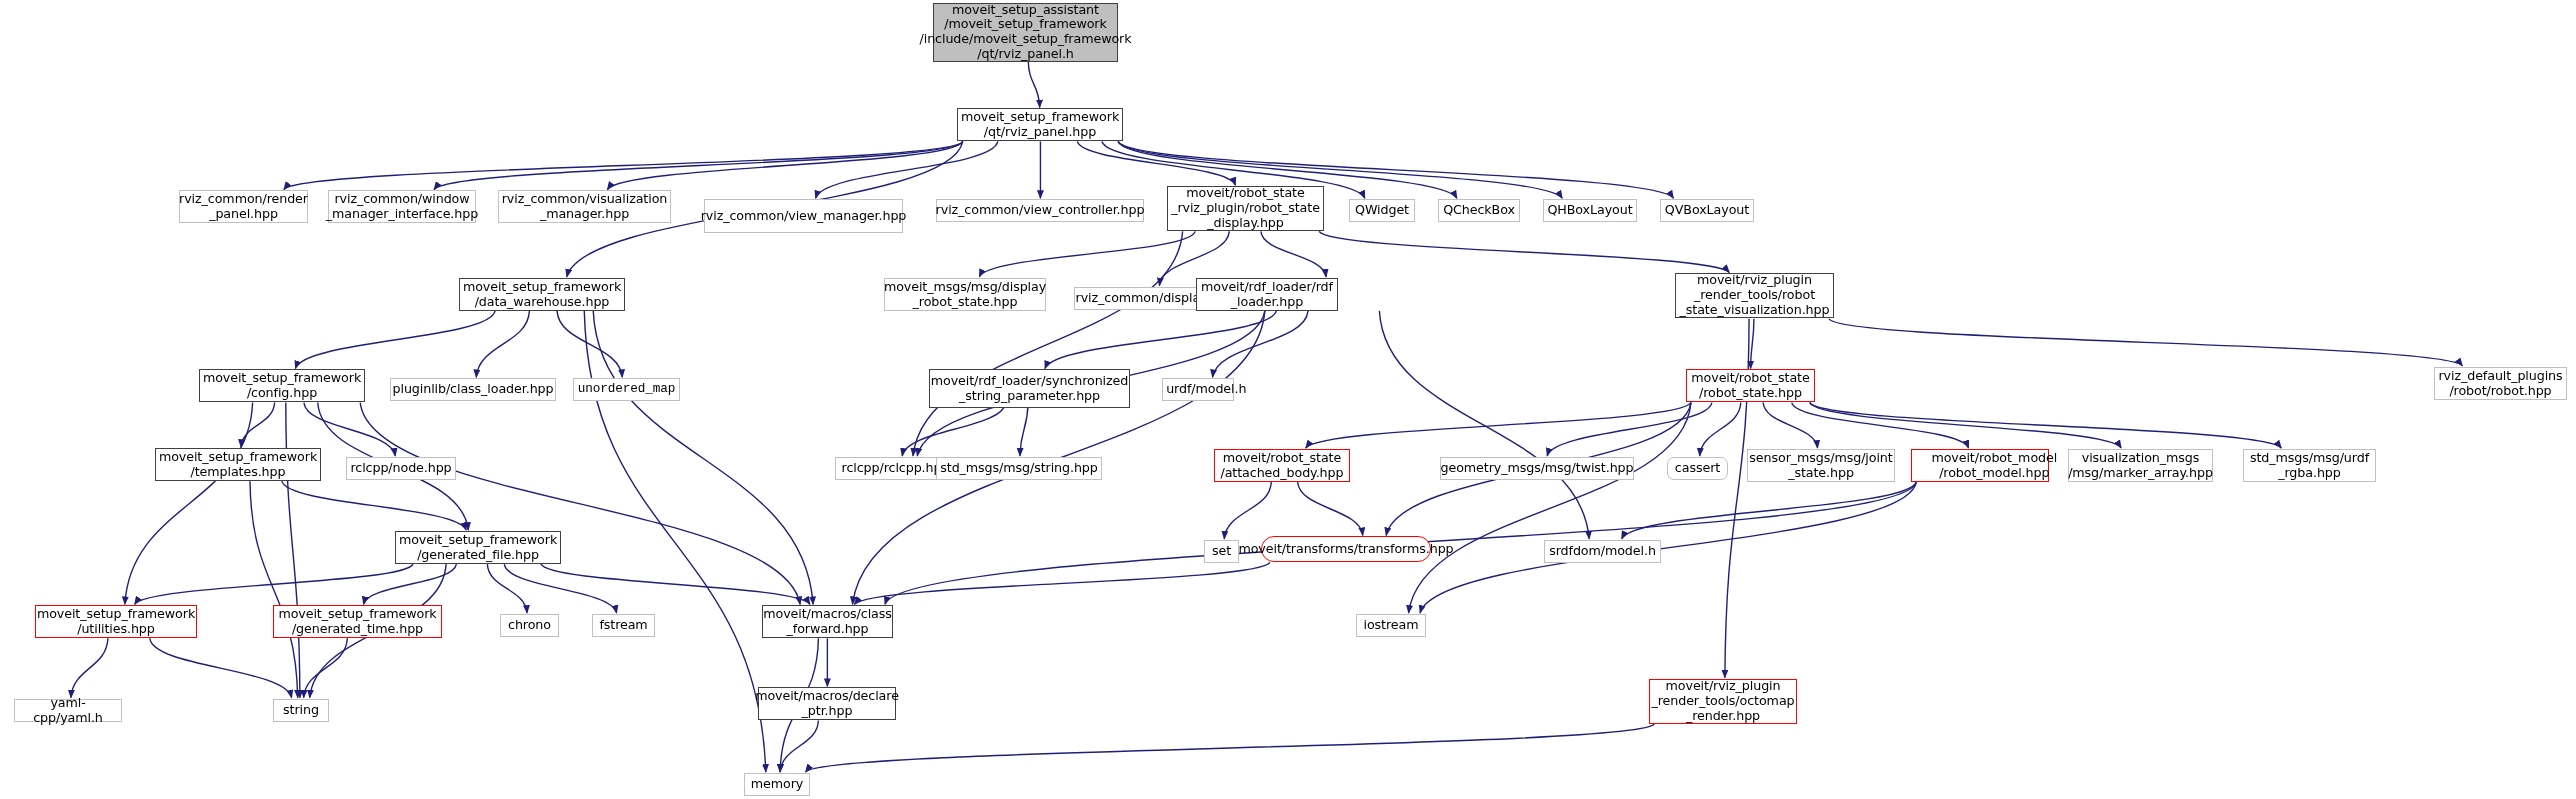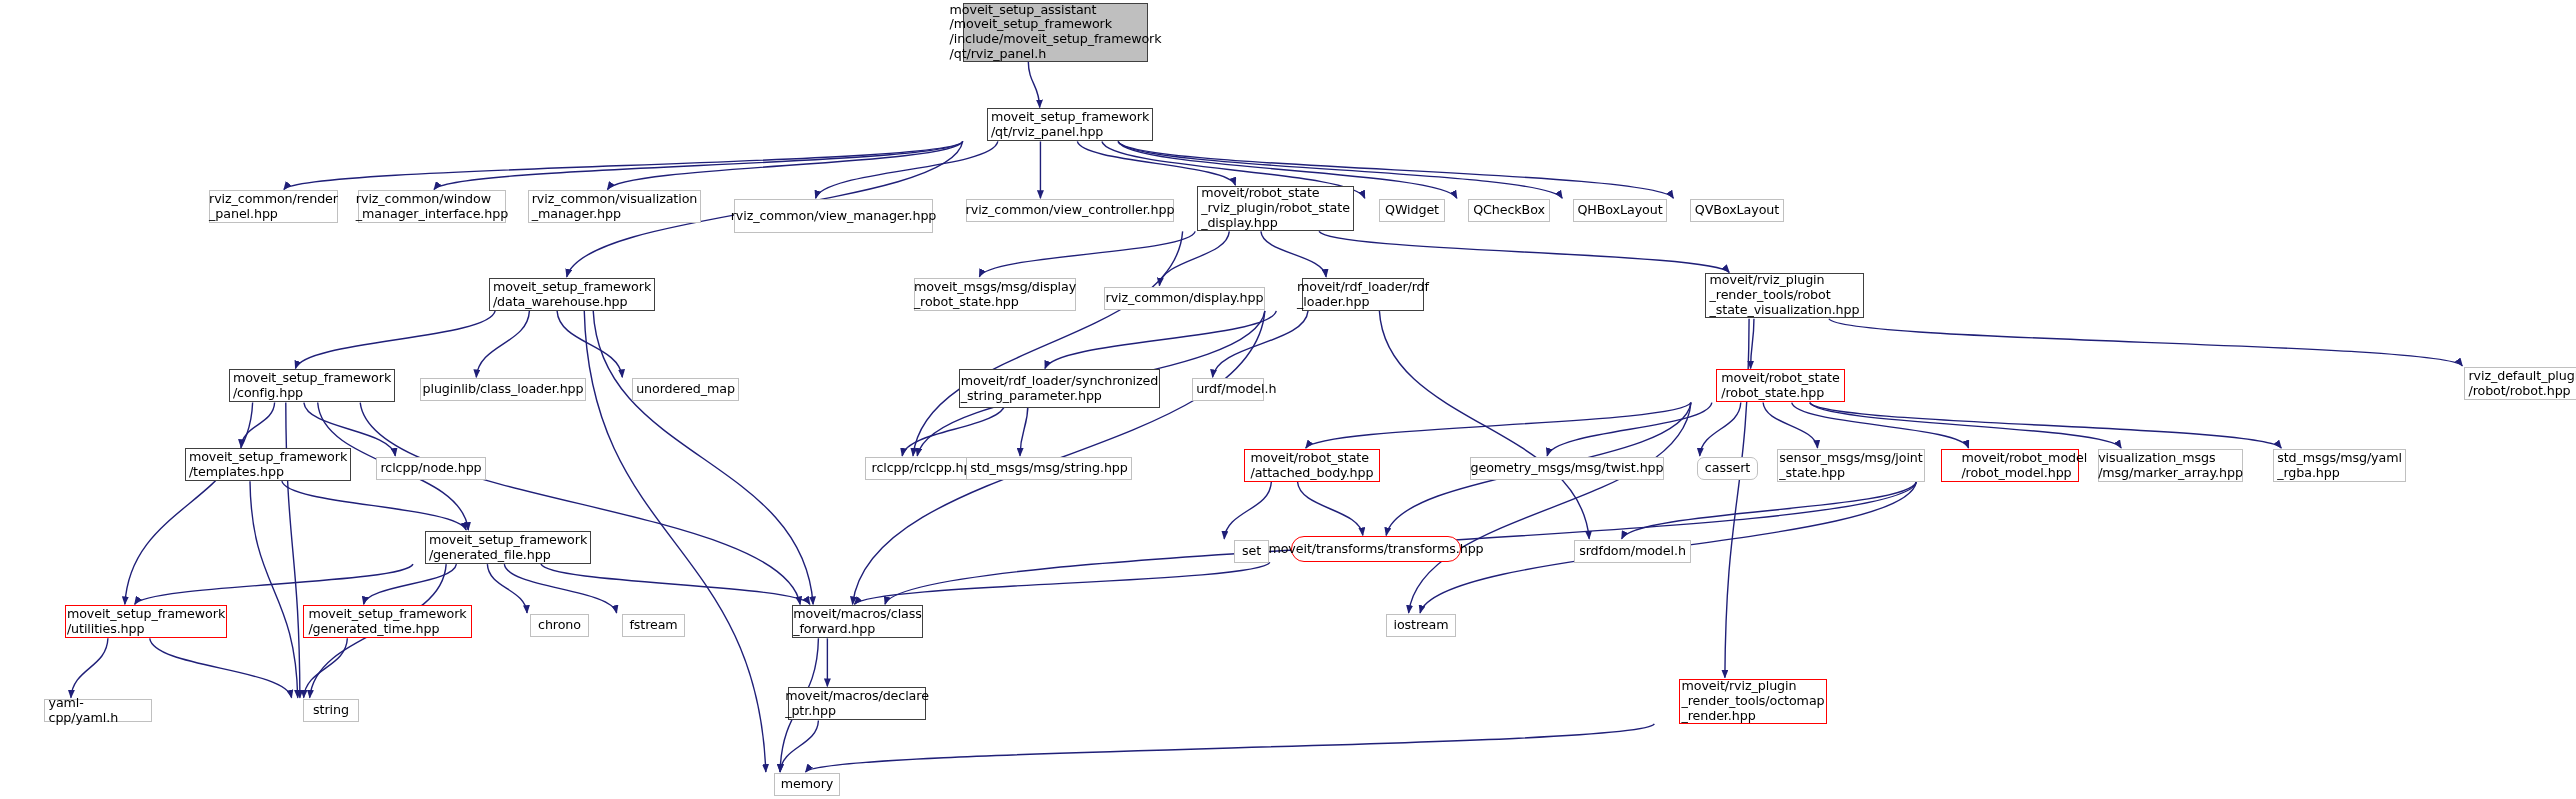--- a/index.html
+++ b/index.html
@@ -23,30 +23,29 @@
     width: 2576px;
     height: 799px;
     pointer-events: none;
   }
   .node {
     position: absolute;
     box-sizing: border-box;
     display: flex;
     align-items: center;
     justify-content: center;
-    text-align: left;
+    text-align: center;
     background: #ffffff;
     border: 0.9px solid #c0c0c0;
     color: #000000;
     font-size: 12.7px;
     line-height: 1.16;
     letter-spacing: -0.1px;
     white-space: pre-line;
     padding: 0.9px 3.5px;
-    margin-left: 30px;
   }
   .node.bold {
     border: 1.4px solid #404040;
   }
   .node.red {
     border: 1.4px solid #ff0000;
   }
   .node.root {
     background: #bfbfbf;
     border: 1.4px solid #404040;
@@ -153,52 +152,52 @@
 _display.hpp</div>
       <div class="node" style="left: 1349px; top: 199px; width: 66px; height: 23px;">QWidget</div>
       <div class="node" style="left: 1438px; top: 199px; width: 82px; height: 23px;">QCheckBox</div>
       <div class="node" style="left: 1543px; top: 199px; width: 94px; height: 23px;">QHBoxLayout</div>
       <div class="node" style="left: 1660px; top: 199px; width: 94px; height: 23px;">QVBoxLayout</div>
       <div class="node bold" style="left: 459px; top: 278px; width: 166px; height: 33px;">moveit_setup_framework
 /data_warehouse.hpp</div>
       <div class="node" style="left: 884px; top: 278px; width: 162px; height: 33px;">moveit_msgs/msg/display
 _robot_state.hpp</div>
       <div class="node" style="left: 1074px; top: 287px; width: 161px; height: 23px;">rviz_common/display.hpp</div>
-      <div class="node bold" style="left: 1272px; top: 278px; width: 122px; height: 33px;">moveit/rdf_loader/rdf
+      <div class="node bold" style="left: 1196px; top: 278px; width: 142px; height: 33px;">moveit/rdf_loader/rdf
 _loader.hpp</div>
       <div class="node bold" style="left: 1675px; top: 273px; width: 159px; height: 45px;">moveit/rviz_plugin
 _render_tools/robot
 _state_visualization.hpp</div>
       <div class="node" style="left: 2434px; top: 367px; width: 133px; height: 33px;">rviz_default_plugins
 /robot/robot.hpp</div>
       <div class="node bold" style="left: 199px; top: 369px; width: 166px; height: 33px;">moveit_setup_framework
 /config.hpp</div>
       <div class="node" style="left: 390px; top: 378px; width: 166px; height: 23px;">pluginlib/class_loader.hpp</div>
-      <div class="node" style="left: 602px; top: 378px; width: 107px; height: 23px;">unordered_map</div>
+      <div class="node" style="left: 573px; top: 378px; width: 107px; height: 23px; font-family: Liberation Mono, monospace;">unordered_map</div>
       <div class="node bold" style="left: 929px; top: 369px; width: 201px; height: 39px;">moveit/rdf_loader/synchronized
 _string_parameter.hpp</div>
       <div class="node" style="left: 1162px; top: 378px; width: 72px; height: 23px; padding-left: 20px;">urdf/model.h</div>
       <div class="node red" style="left: 1686px; top: 369px; width: 129px; height: 33px;">moveit/robot_state
 /robot_state.hpp</div>
       <div class="node bold" style="left: 155px; top: 448px; width: 166px; height: 33px;">moveit_setup_framework
 /templates.hpp</div>
       <div class="node" style="left: 346px; top: 457px; width: 110px; height: 23px;">rclcpp/node.hpp</div>
       <div class="node" style="left: 835px; top: 457px; width: 121px; height: 23px;">rclcpp/rclcpp.hpp</div>
       <div class="node" style="left: 936px; top: 457px; width: 166px; height: 23px;">std_msgs/msg/string.hpp</div>
       <div class="node red" style="left: 1214px; top: 449px; width: 136px; height: 33px;">moveit/robot_state
 /attached_body.hpp</div>
       <div class="node" style="left: 1440px; top: 457px; width: 194px; height: 23px;">geometry_msgs/msg/twist.hpp</div>
       <div class="node" style="left: 1667px; top: 457px; width: 61px; height: 23px; border-radius: 7px;">cassert</div>
       <div class="node" style="left: 1747px; top: 449px; width: 148px; height: 33px;">sensor_msgs/msg/joint
 _state.hpp</div>
       <div class="node red" style="left: 1911px; top: 449px; width: 138px; height: 33px; padding-left: 32px;">moveit/robot_model
 /robot_model.hpp</div>
       <div class="node" style="left: 2068px; top: 449px; width: 145px; height: 33px;">visualization_msgs
 /msg/marker_array.hpp</div>
-      <div class="node" style="left: 2243px; top: 449px; width: 133px; height: 33px;">std_msgs/msg/yaml
+      <div class="node" style="left: 2243px; top: 449px; width: 133px; height: 33px;">std_msgs/msg/urdf
 _rgba.hpp</div>
       <div class="node bold" style="left: 395px; top: 531px; width: 166px; height: 33px;">moveit_setup_framework
 /generated_file.hpp</div>
       <div class="node" style="left: 1204px; top: 540px; width: 35px; height: 23px;">set</div>
       <div class="node red" style="left: 1261px; top: 536px; width: 170px; height: 26px; border-radius: 13px;">moveit/transforms/transforms.hpp</div>
       <div class="node" style="left: 1544px; top: 540px; width: 117px; height: 23px;">srdfdom/model.h</div>
       <div class="node red" style="left: 35px; top: 605px; width: 162px; height: 33px;">moveit_setup_framework
 /utilities.hpp</div>
       <div class="node red" style="left: 273px; top: 605px; width: 169px; height: 33px;">moveit_setup_framework
 /generated_time.hpp</div>

